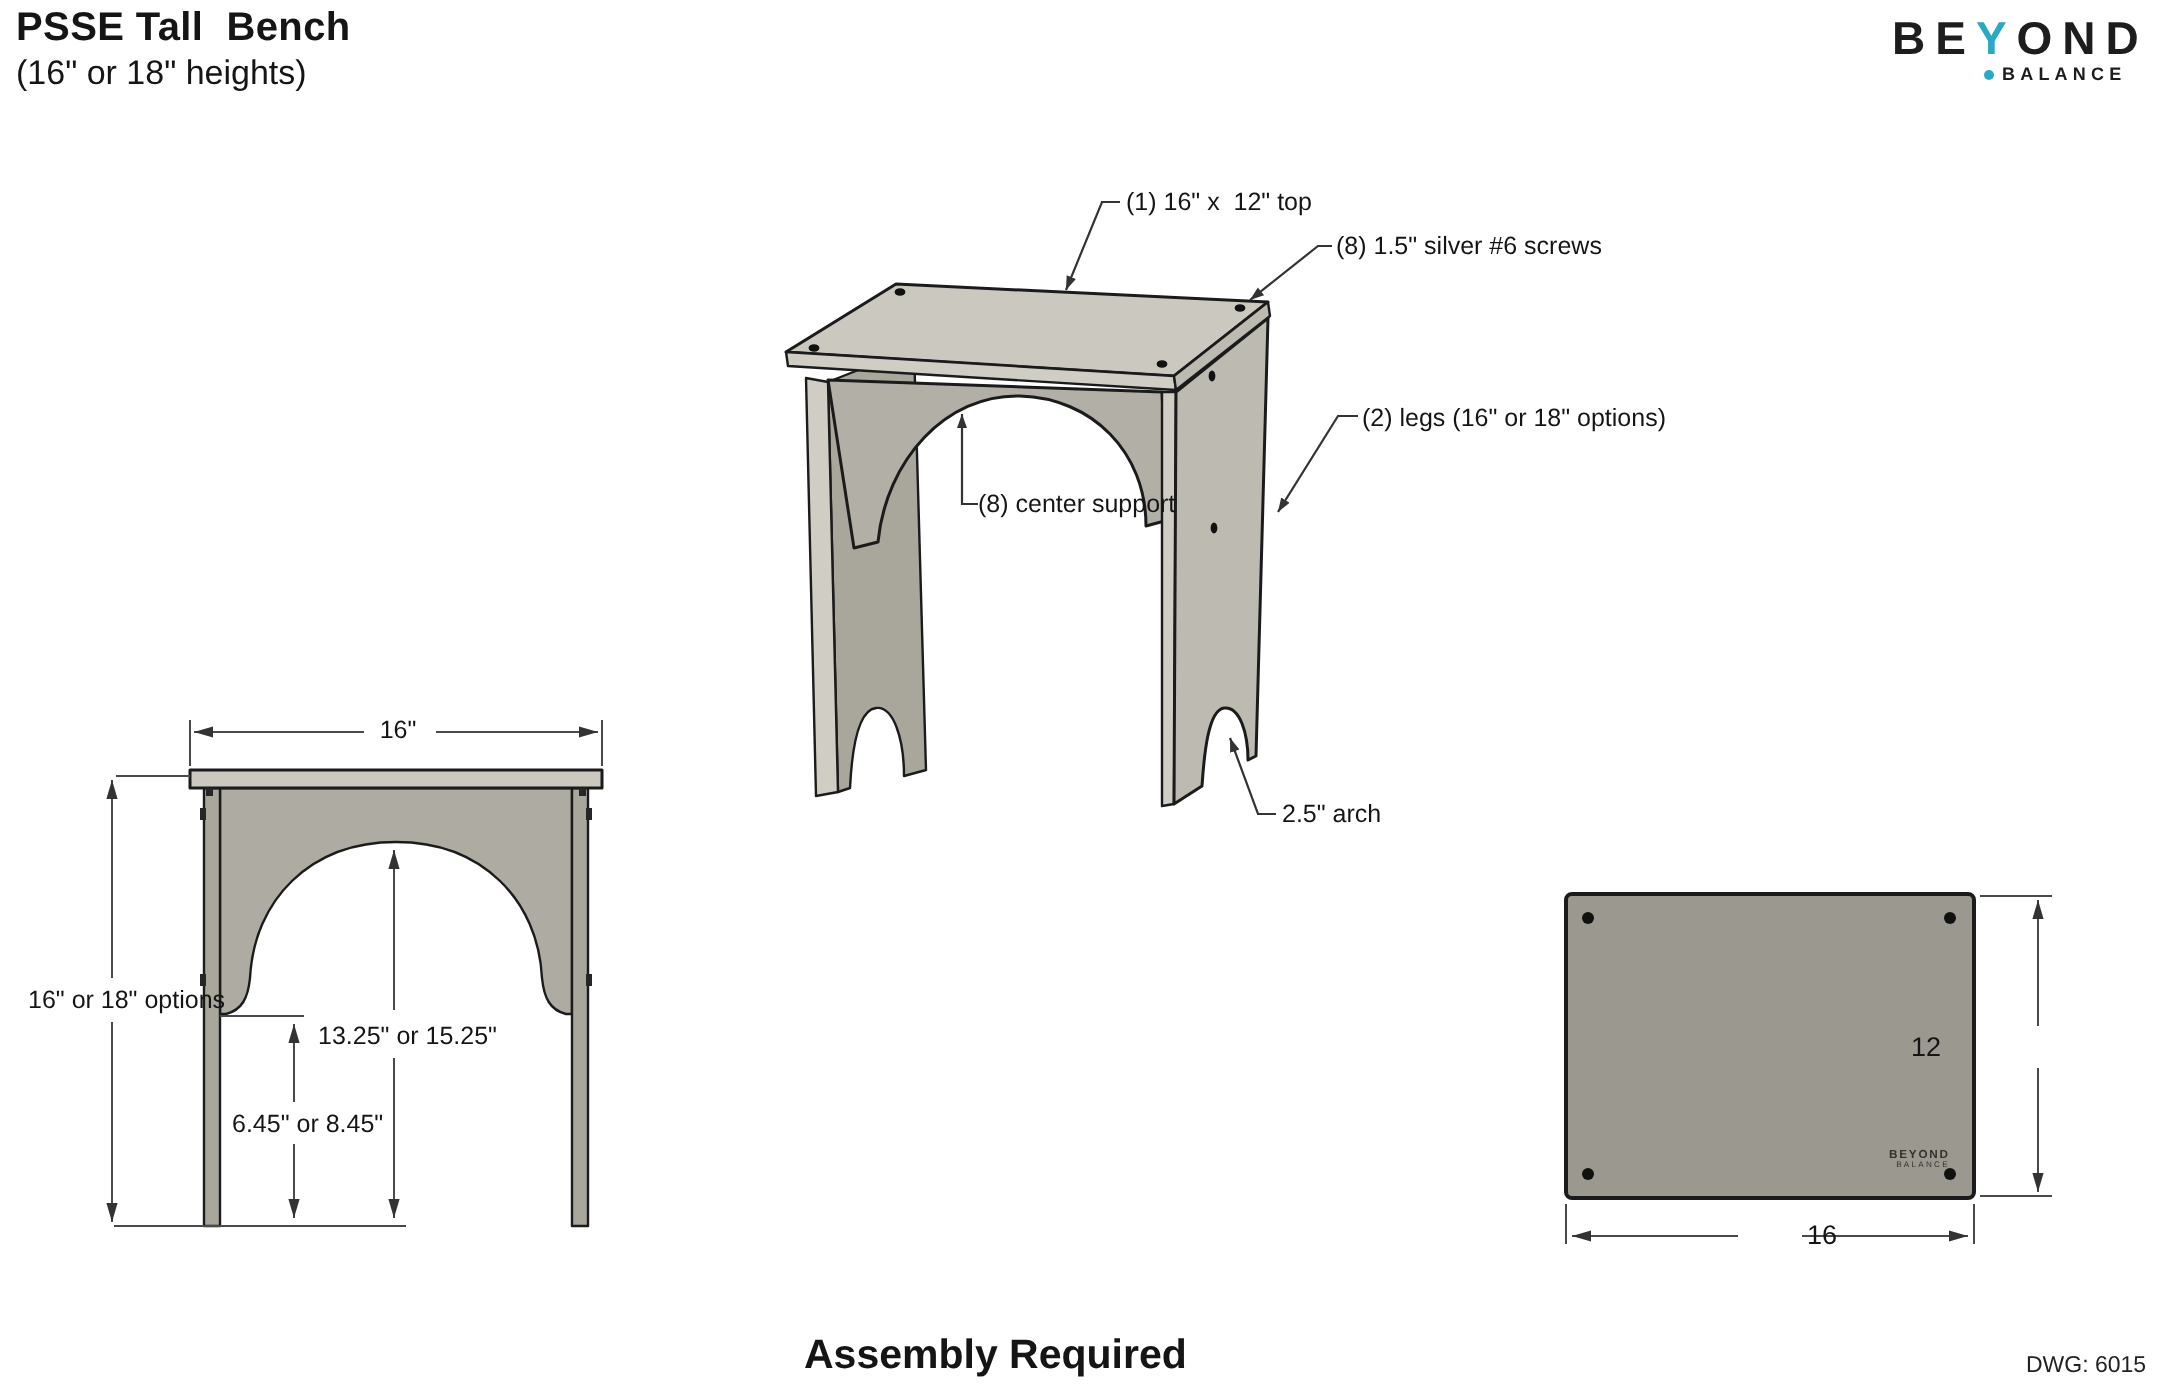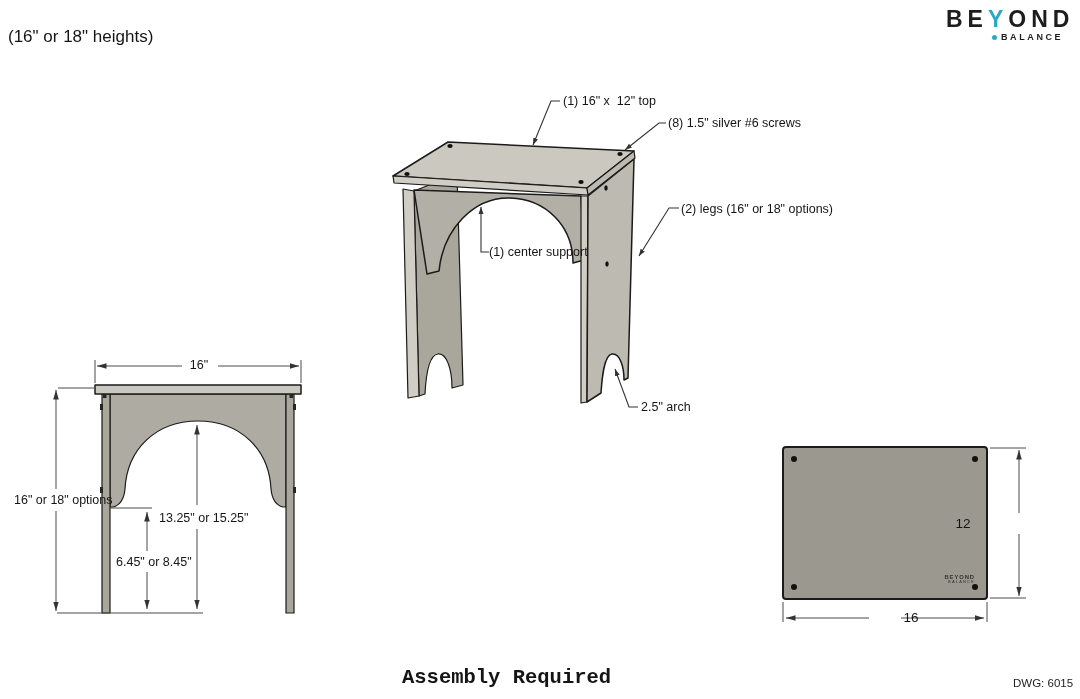--- a/index.html
+++ b/index.html
@@ -116,42 +116,43 @@
         <path class="dim" marker-end="url(#dimArr)" d="M1019,513 L1019,450"></path>
         <path class="dim" marker-end="url(#dimArr)" d="M1019,534 L1019,596"></path>
         <line class="dim" x1="783" y1="602" x2="783" y2="622"></line>
         <line class="dim" x1="987" y1="602" x2="987" y2="622"></line>
         <path class="dim" marker-end="url(#dimArr)" d="M869,618 L786,618"></path>
         <path class="dim" marker-end="url(#dimArr)" d="M901,618 L984,618"></path>
       </g>
     </g>
   </svg>
 
+  <div class="lbl title" style="left:8px;top:3px;">PSSE Tall  Bench</div>
   <div class="lbl subtitle" style="left:8px;top:27px;">(16" or 18" heights)</div>
 
   <div class="logo">
     <div class="logo-line1"><span>BE</span><span class="logo-y">Y</span><span>OND</span></div>
     <div class="logo-dot"></div>
     <div class="logo-line2">BALANCE</div>
   </div>
 
   <div class="lbl" style="left:563px;top:94px;">(1) 16" x  12" top</div>
   <div class="lbl" style="left:668px;top:116px;">(8) 1.5" silver #6 screws</div>
   <div class="lbl" style="left:681px;top:202px;">(2) legs (16" or 18" options)</div>
-  <div class="lbl" style="left:489px;top:245px;">(1) center support</div>
+  <div class="lbl" style="left:489px;top:245px;">(8) center support</div>
   <div class="lbl" style="left:641px;top:400px;">2.5" arch</div>
 
   <div class="lbl dim-label" style="left:184px;top:358px;width:30px;">16"</div>
   <div class="lbl" style="left:14px;top:493px;">16" or 18" options</div>
   <div class="lbl" style="left:159px;top:511px;">13.25" or 15.25"</div>
   <div class="lbl" style="left:116px;top:555px;">6.45" or 8.45"</div>
 
   <div class="lbl dim-label tv-num" style="left:952px;top:516px;width:22px;">12</div>
   <div class="lbl dim-label tv-num" style="left:900px;top:610px;width:22px;">16</div>
   <div class="tv-stamp">
     <div class="s1">BEYOND</div>
     <div class="s2">BALANCE</div>
   </div>
 
-  <div class="lbl footer-note" style="left:402px;top:666px;font-family:Liberation Mono, monospace;">Assembly Required</div>
+  <div class="lbl footer-note" style="left:402px;top:666px;">Assembly Required</div>
   <div class="lbl dwg" style="left:1013px;top:677px;text-align:right;">DWG: 6015</div>
 
 </div>
 
 </body></html>

